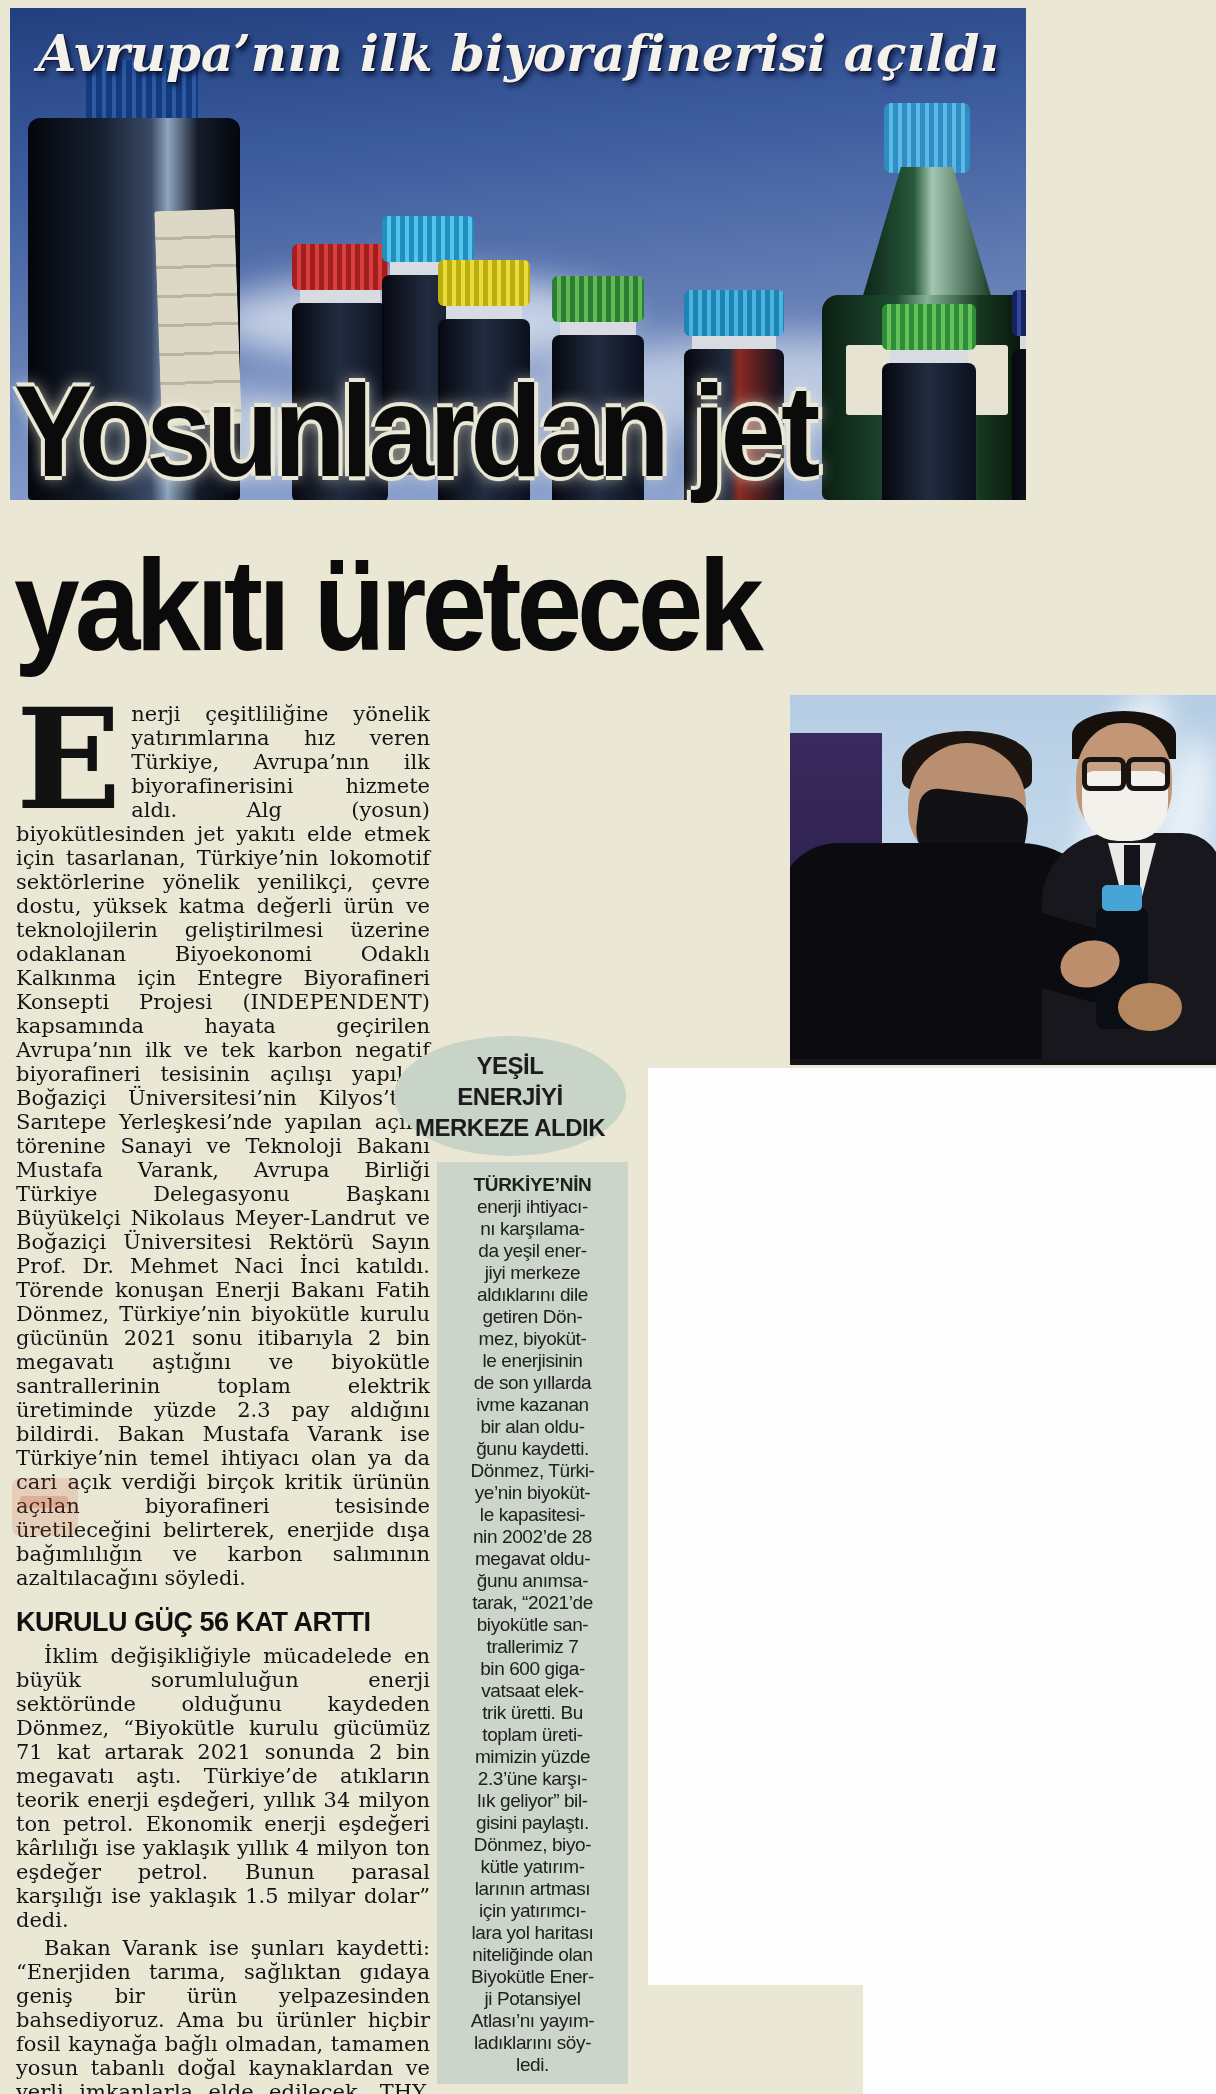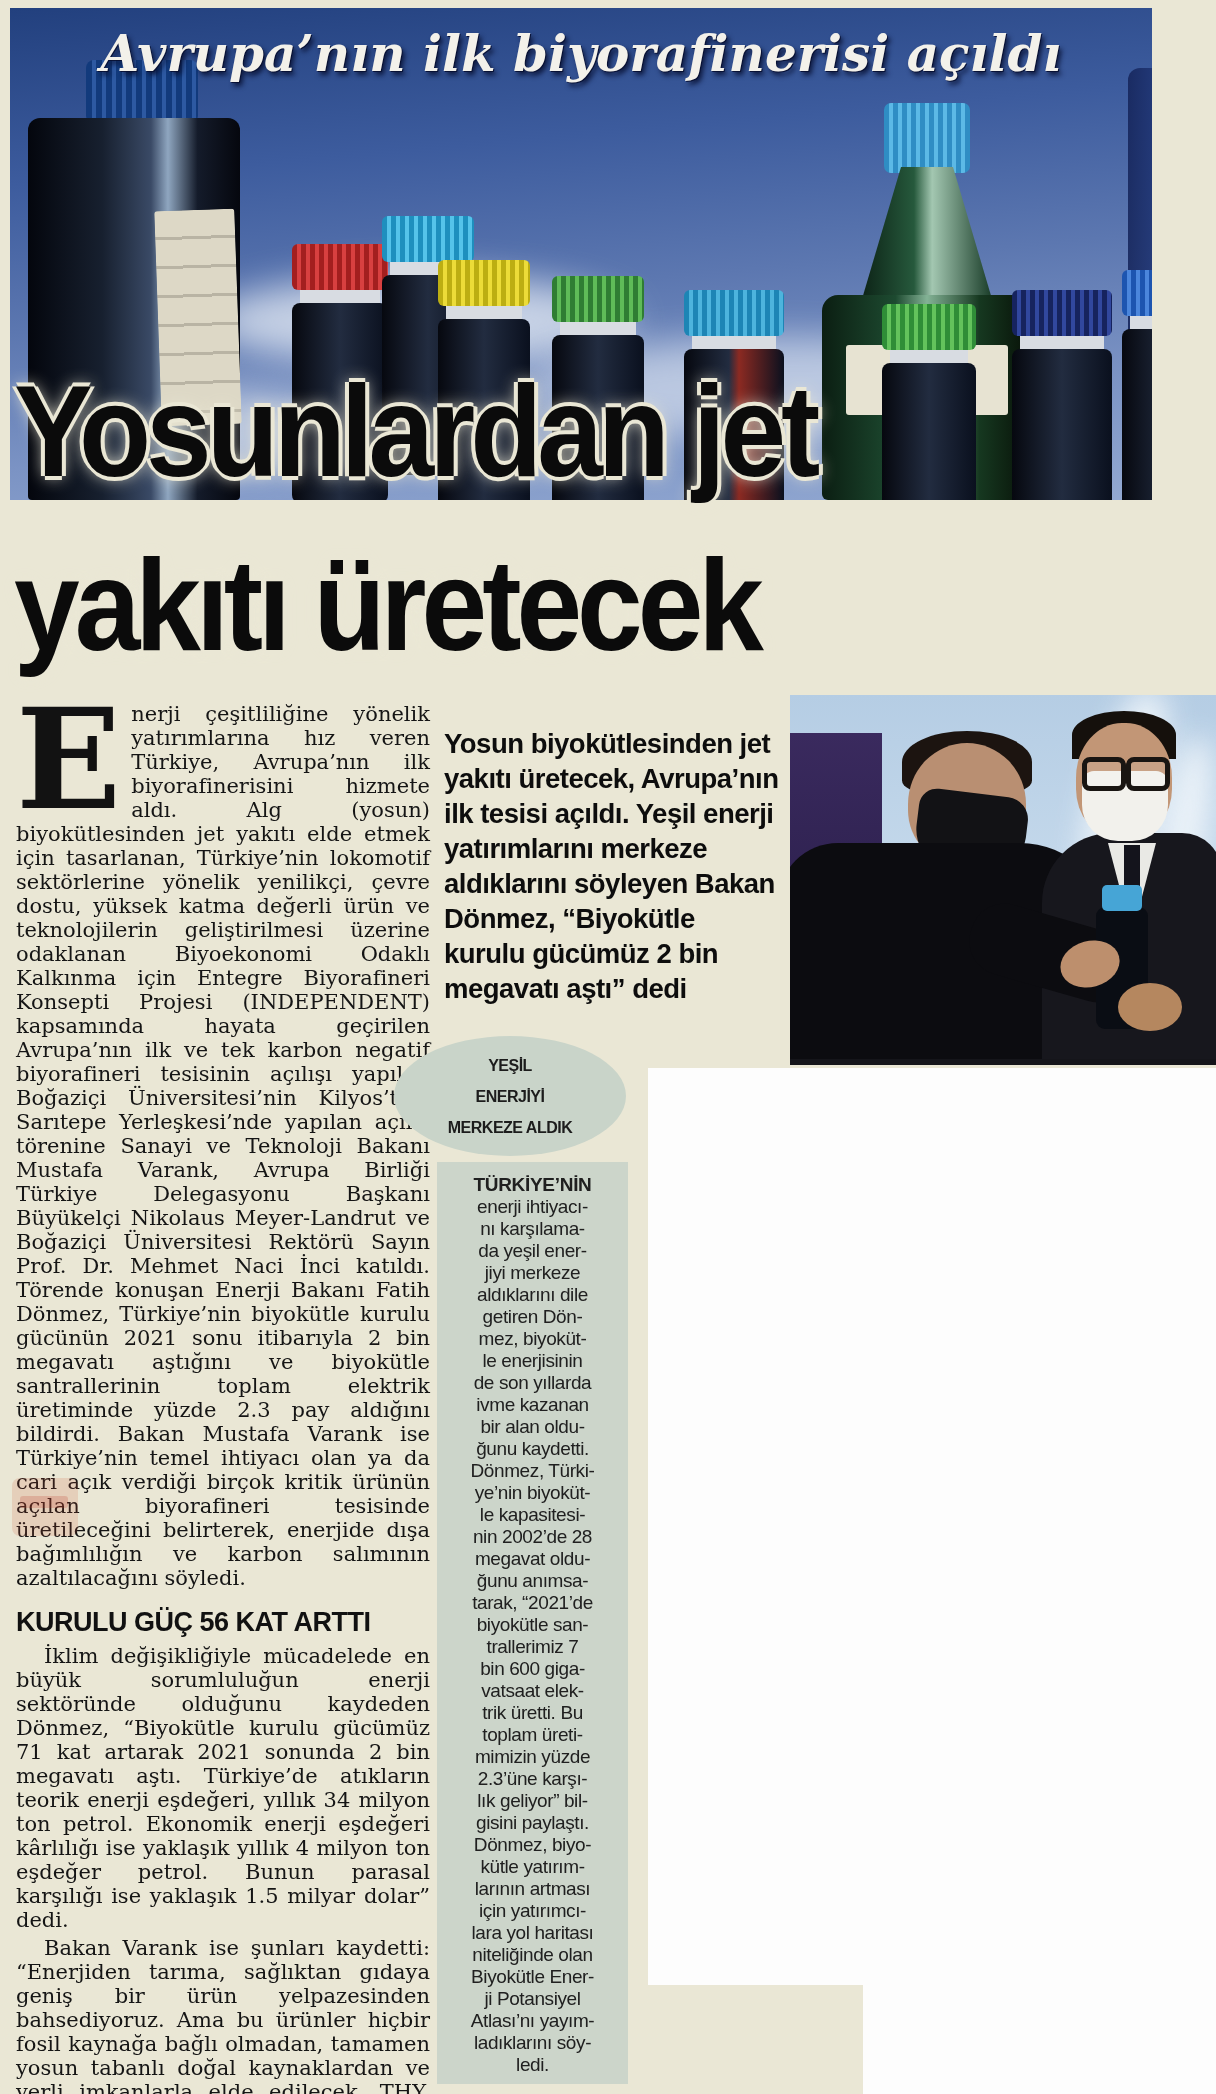--- a/index.html
+++ b/index.html
@@ -6,21 +6,21 @@
   .page{position:relative;width:1216px;height:2094px;background:#fdfdfd;overflow:hidden;
         font-family:"Liberation Sans",sans-serif;}
   .abs{position:absolute;}
   
   .clip{position:absolute;background:#eae7d5;}
   #clipTop{left:0;top:0;width:1216px;height:1068px;}
   #clipLeft{left:0;top:1068px;width:648px;height:1026px;}
   #clipBottom{left:648px;top:1985px;width:215px;height:109px;}
 
   
-  .photo-lab{left:10px;top:8px;width:1142px;height:492px;overflow:hidden;
+  .photo-lab{left:10px;top:8px;width:1016px;height:492px;overflow:hidden;
      background:linear-gradient(175deg,#22407e 0%,#3d5c9e 30%,#5c77b0 55%,#7b93c4 78%,#93a9d2 100%);}
   .cloud{position:absolute;background:#e8eef6;border-radius:50%;filter:blur(18px);}
   .cloud.c1{left:200px;top:268px;width:420px;height:90px;opacity:.75;}
   .cloud.c2{left:520px;top:330px;width:520px;height:100px;opacity:.6;}
   .cloud.c3{left:40px;top:380px;width:320px;height:80px;opacity:.55;}
   .kicker{position:absolute;left:0;top:16px;width:100%;text-align:center;
      font-family:"DejaVu Serif",serif;font-style:italic;font-weight:bold;font-size:50px;
      color:#f3f1ea;text-shadow:3px 4px 5px rgba(8,16,50,.85),1px 1px 0 rgba(8,16,50,.9);}
   
   .bottle-dark{left:18px;top:52px;width:212px;height:440px;}
@@ -76,21 +76,21 @@
   .subhead{font-family:"Liberation Sans",sans-serif;font-weight:bold;font-size:27px;
      color:#111;margin:20px 0 10px 0;letter-spacing:-0.5px;}
 
   
   .pullquote{left:444px;top:726px;width:350px;white-space:pre-line;
      font-weight:bold;font-size:27.5px;line-height:35px;color:#0d0d0d;letter-spacing:-0.5px;}
 
   
   .badge{left:394px;top:1036px;width:232px;height:120px;background:#c9d4c9;border-radius:50%;
      display:flex;align-items:center;justify-content:center;text-align:center;}
-  .badge span{white-space:pre-line;font-size:16px;line-height:31px;font-weight:bold;
+  .badge span{white-space:pre-line;font-size:24px;line-height:31px;font-weight:bold;
      color:#1c1c1c;letter-spacing:-0.5px;}
 
   
   .panel{left:437px;top:1162px;width:191px;height:922px;background:#ccd5ca;
      text-align:center;color:#202020;}
   .panel .lead{font-weight:bold;font-size:19px;line-height:22px;padding-top:12px;letter-spacing:-0.3px;}
   .panel .ptext{white-space:pre-line;font-size:19px;line-height:22px;letter-spacing:-0.4px;}
 
   
   .photo-men{left:790px;top:695px;width:426px;height:364px;overflow:hidden;border-bottom:6px solid #15151a;
@@ -199,28 +199,20 @@
   <div class="headline" id="hl1">Yosunlardan jet</div>
   <div class="headline" id="hl2">yakıtı üretecek</div>
 
   <div class="abs bodycol">
     <p><span class="dropcap">E</span><span>nerji çeşitliliğine yönelik yatırımlarına hız veren Türkiye, Avrupa’nın ilk biyorafinerisini hizmete aldı. Alg (yosun) biyokütlesinden jet yakıtı elde etmek için tasarlanan, Türkiye’nin lokomotif sektörlerine yönelik yenilikçi, çevre dostu, yüksek katma değerli ürün ve teknolojilerin geliştirilmesi üzerine odaklanan Biyoekonomi Odaklı Kalkınma için Entegre Biyorafineri Konsepti Projesi (INDEPENDENT) kapsamında hayata geçirilen Avrupa’nın ilk ve tek karbon negatif biyorafineri tesisinin açılışı yapıldı. Boğaziçi Üniversitesi’nin Kilyos’taki Sarıtepe Yerleşkesi’nde yapılan açılış törenine Sanayi ve Teknoloji Bakanı Mustafa Varank, Avrupa Birliği Türkiye Delegasyonu Başkanı Büyükelçi Nikolaus Meyer-Landrut ve Boğaziçi Üniversitesi Rektörü Sayın Prof. Dr. Mehmet Naci İnci katıldı. Törende konuşan Enerji Bakanı Fatih Dönmez, Türkiye’nin biyokütle kurulu gücünün 2021 sonu itibarıyla 2 bin megavatı aştığını ve biyokütle santrallerinin toplam elektrik üretiminde yüzde 2.3 pay aldığını bildirdi. Bakan Mustafa Varank ise Türkiye’nin temel ihtiyacı olan ya da cari açık verdiği birçok kritik ürünün açılan biyorafineri tesisinde üretileceğini belirterek, enerjide dışa bağımlılığın ve karbon salımının azaltılacağını söyledi.</span></p>
     <div class="subhead">KURULU GÜÇ 56 KAT ARTTI</div>
     <p class="ind">İklim değişikliğiyle mücadelede en büyük sorumluluğun enerji sektöründe olduğunu kaydeden Dönmez, “Biyokütle kurulu gücümüz 71 kat artarak 2021 sonunda 2 bin megavatı aştı. Türkiye’de atıkların teorik enerji eşdeğeri, yıllık 34 milyon ton petrol. Ekonomik enerji eşdeğeri kârlılığı ise yaklaşık yıllık 4 milyon ton eşdeğer petrol. Bunun parasal karşılığı ise yaklaşık 1.5 milyar dolar” dedi.</p>
     <p class="ind">Bakan Varank ise şunları kaydetti: “Enerjiden tarıma, sağlıktan gıdaya geniş bir ürün yelpazesinden bahsediyoruz. Ama bu ürünler hiçbir fosil kaynağa bağlı olmadan, tamamen yosun tabanlı doğal kaynaklardan ve yerli imkanlarla elde edilecek. THY, burada üretilen biyoyakıtı kullanarak bu yıl içerisinde, ilk uçuşu gerçekleştirmek istiyoruz. Proje tamamlandığında bir yandan enerjide dışa bağımlılığımızı azaltırken karbon salımını minimuma indireceğiz.”</p>
   </div>
 
-  <div class="abs pullquote">Yosun biyokütlesinden jet
-yakıtı üretecek, Avrupa’nın
-ilk tesisi açıldı. Yeşil enerji
-yatırımlarını merkeze
-aldıklarını söyleyen Bakan
-Dönmez,  “Biyokütle
-kurulu gücümüz 2 bin
-megavatı aştı” dedi</div>
 
   <div class="abs photo-men">
     <div class="screen"></div>
     <div class="streak s1"></div>
     <div class="streak s2"></div>
     <div class="abs m1-hair"></div>
     <div class="abs m1-head"></div>
     <div class="abs m1-mask"></div>
     <div class="abs m1-body"></div>
     <div class="abs m2-body"></div>

